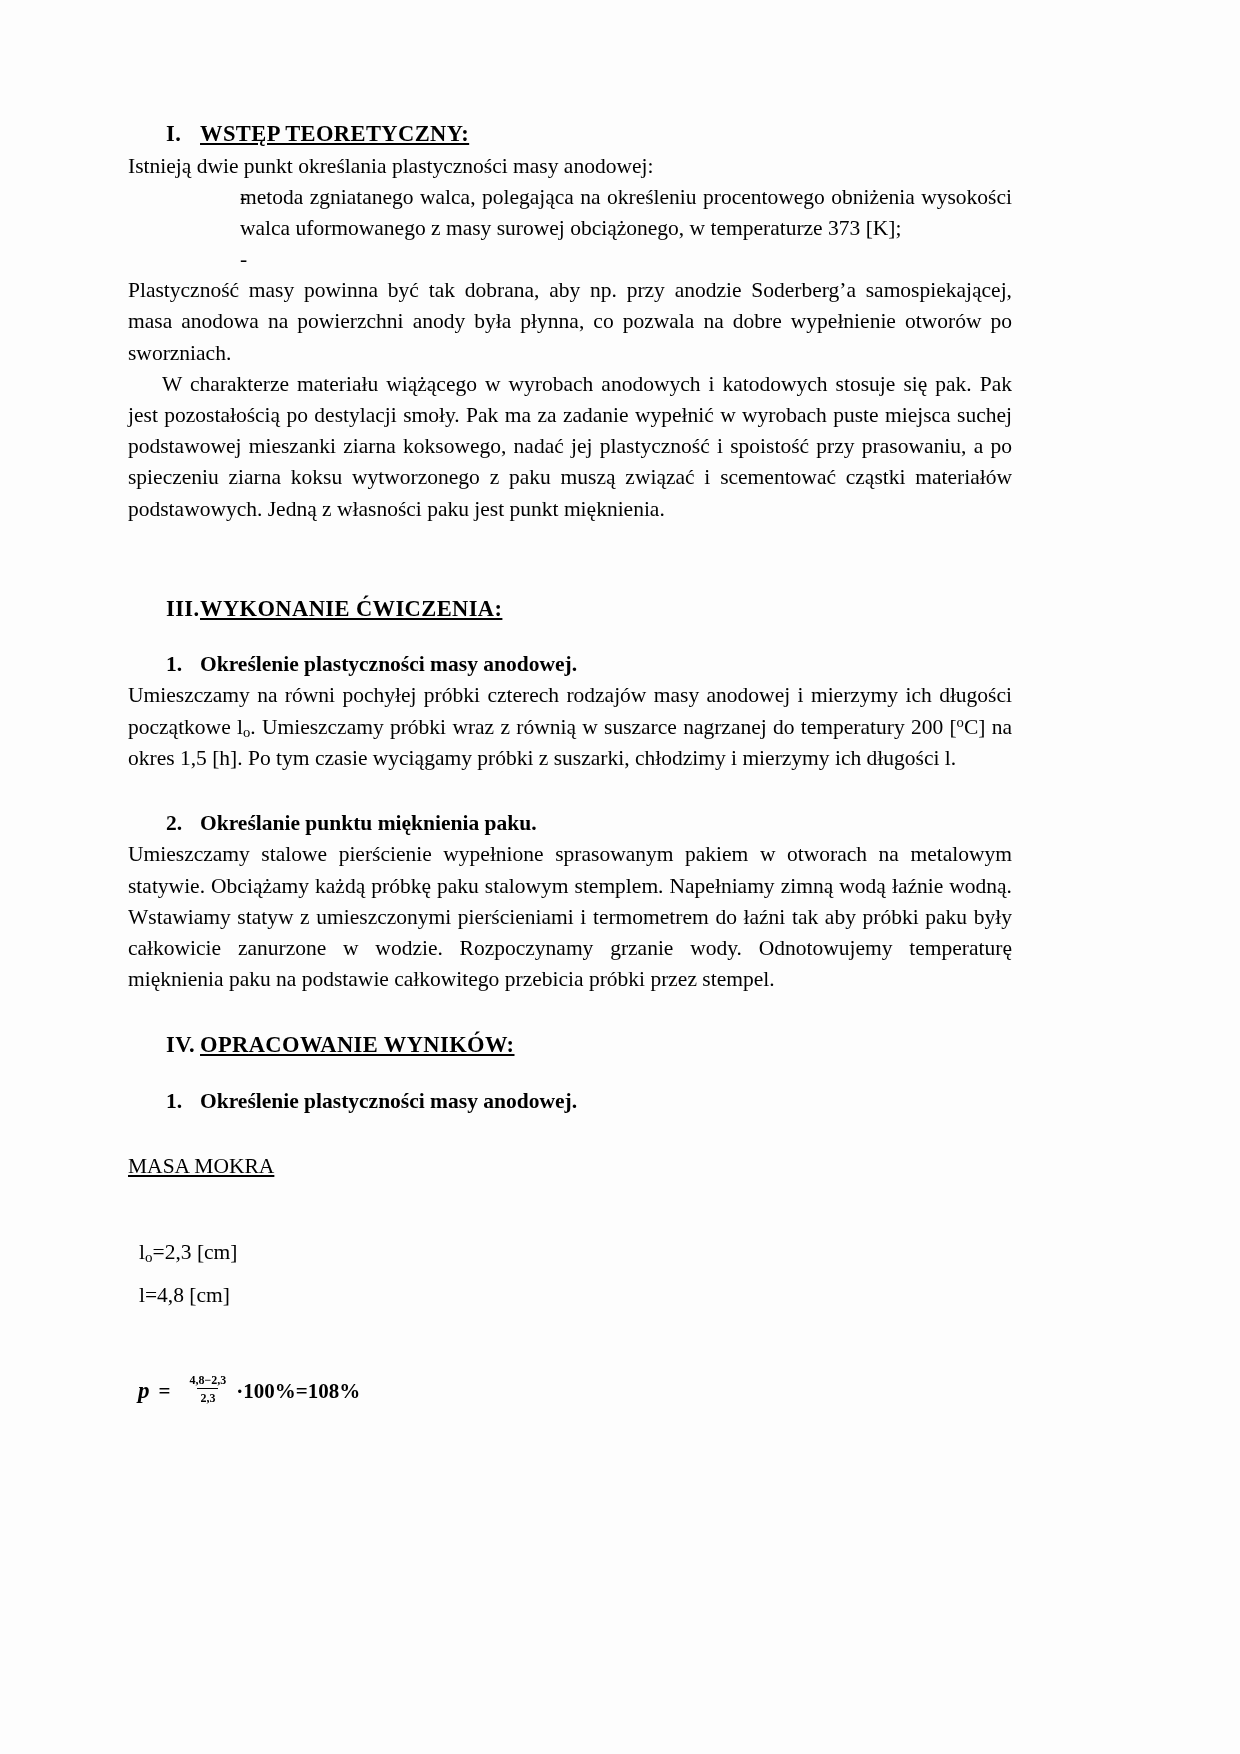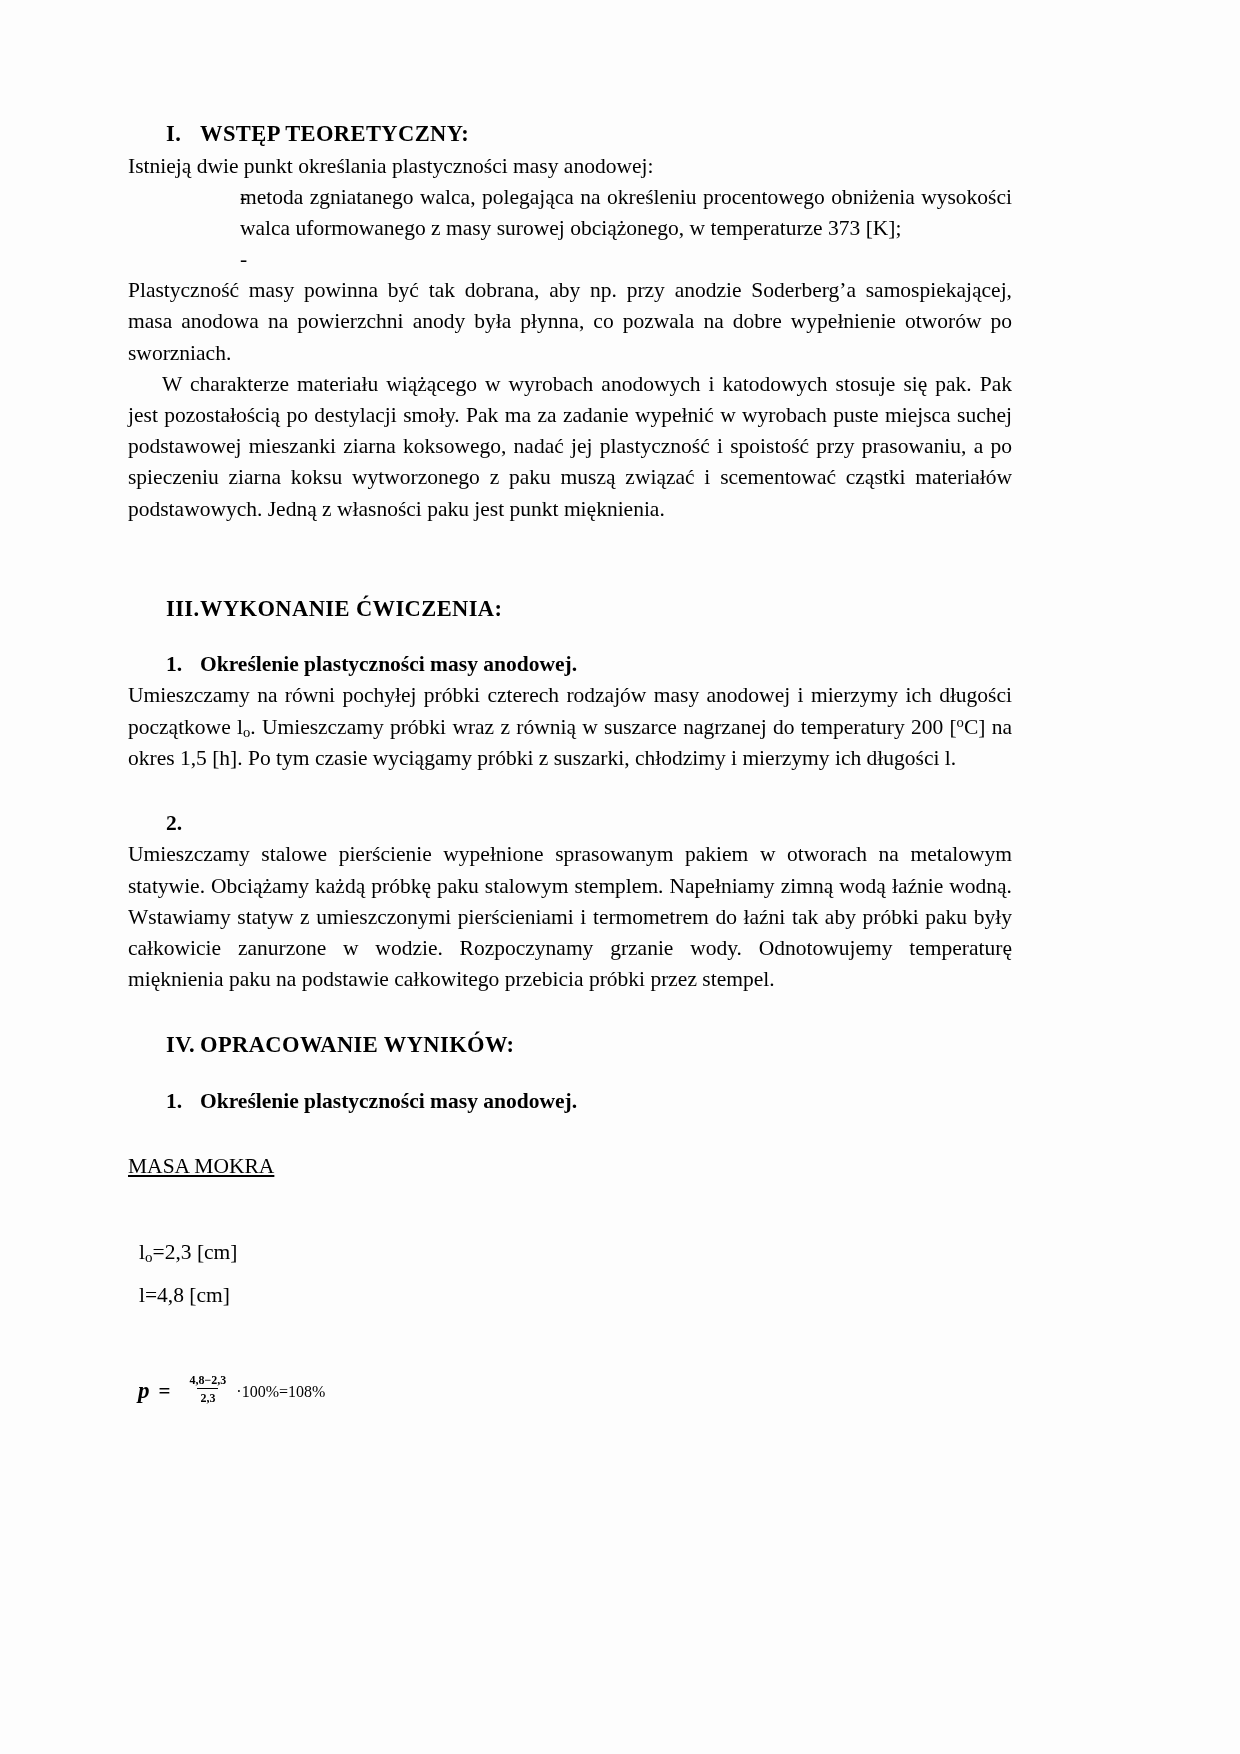--- a/index.html
+++ b/index.html
@@ -33,21 +33,21 @@
     letter-spacing: .4px;
     margin: 0;
     display: flex;
   }
   .sec-heading .num {
     width: 72px;
     flex: 0 0 72px;
     padding-left: 38px;
     box-sizing: border-box;
   }
-  .sec-heading .ttl { flex: 1; }
+  .sec-heading .ttl { flex: 1; text-decoration: underline; }
 
   .sub-heading {
     font-weight: bold;
     font-size: 21.5px;
     margin: 0;
     padding-left: 38px;
     display: flex;
   }
   .sub-heading .num {
     width: 34px;
@@ -114,21 +114,21 @@
     font-size: 12px;
     font-weight: bold;
     line-height: 1.12;
     margin: 8px 7px;
   }
   .frac .numer { padding: 0 3px; }
   .frac .denom {
     padding: 3px 3px;
     border-top: 1.4px solid #000;
   }
-  .formula .tail { font-weight: normal; font-size: 16px; }
+  .formula .tail { font-weight: bold; font-size: 21px; }
 
   sub { font-size: .68em; vertical-align: -.22em; }
   sup { font-size: .68em; vertical-align: .45em; }
   .subsc { font-size: .7em; vertical-align: -.2em; }
 </style>
 </head>
 <body>
 
 <div class="page">
   <div class="content">
@@ -170,20 +170,21 @@
       <span class="num">1.</span>
       <span>Określenie plastyczności masy anodowej.</span>
     </div>
 
     <p class="body"><span>Umieszczamy na równi pochyłej próbki czterech rodzajów masy anodowej i mierzymy ich długości początkowe l</span><sub>o</sub><span>. Umieszczamy próbki wraz z równią w suszarce nagrzanej do temperatury 200 [</span><sup>o</sup><span>C] na okres 1,5 [h]. Po tym czasie wyciągamy próbki z suszarki, chłodzimy i mierzymy ich długości l.</span></p>
 
     <div class="gap-lg"></div>
 
     <div class="sub-heading">
       <span class="num">2.</span>
+      <span>Określanie punktu mięknienia paku.</span>
     </div>
 
     <p class="body">Umieszczamy stalowe pierścienie wypełnione sprasowanym pakiem w otworach na metalowym statywie. Obciążamy każdą próbkę paku stalowym stemplem. Napełniamy zimną wodą łaźnie wodną. Wstawiamy statyw z umieszczonymi pierścieniami i termometrem do łaźni tak aby próbki paku były całkowicie zanurzone w wodzie. Rozpoczynamy grzanie wody. Odnotowujemy temperaturę mięknienia paku na podstawie całkowitego przebicia próbki przez stempel.</p>
 
     <div class="gap-lg"></div>
 
     <div class="sec-heading">
       <span class="num">IV.</span>
       <span class="ttl">OPRACOWANIE WYNIKÓW:</span>
     </div>

